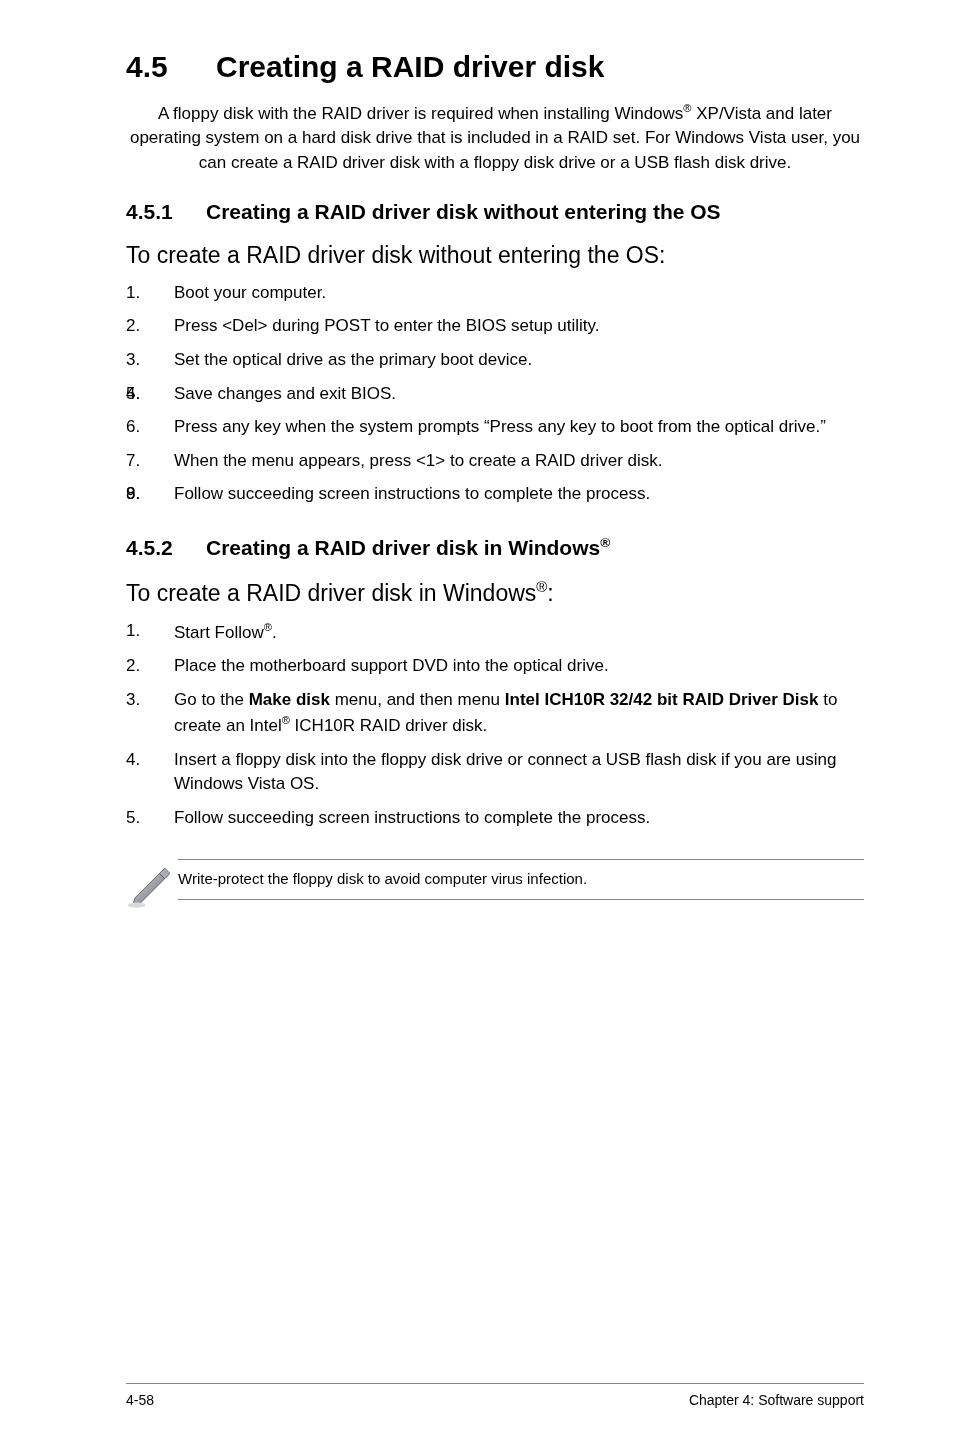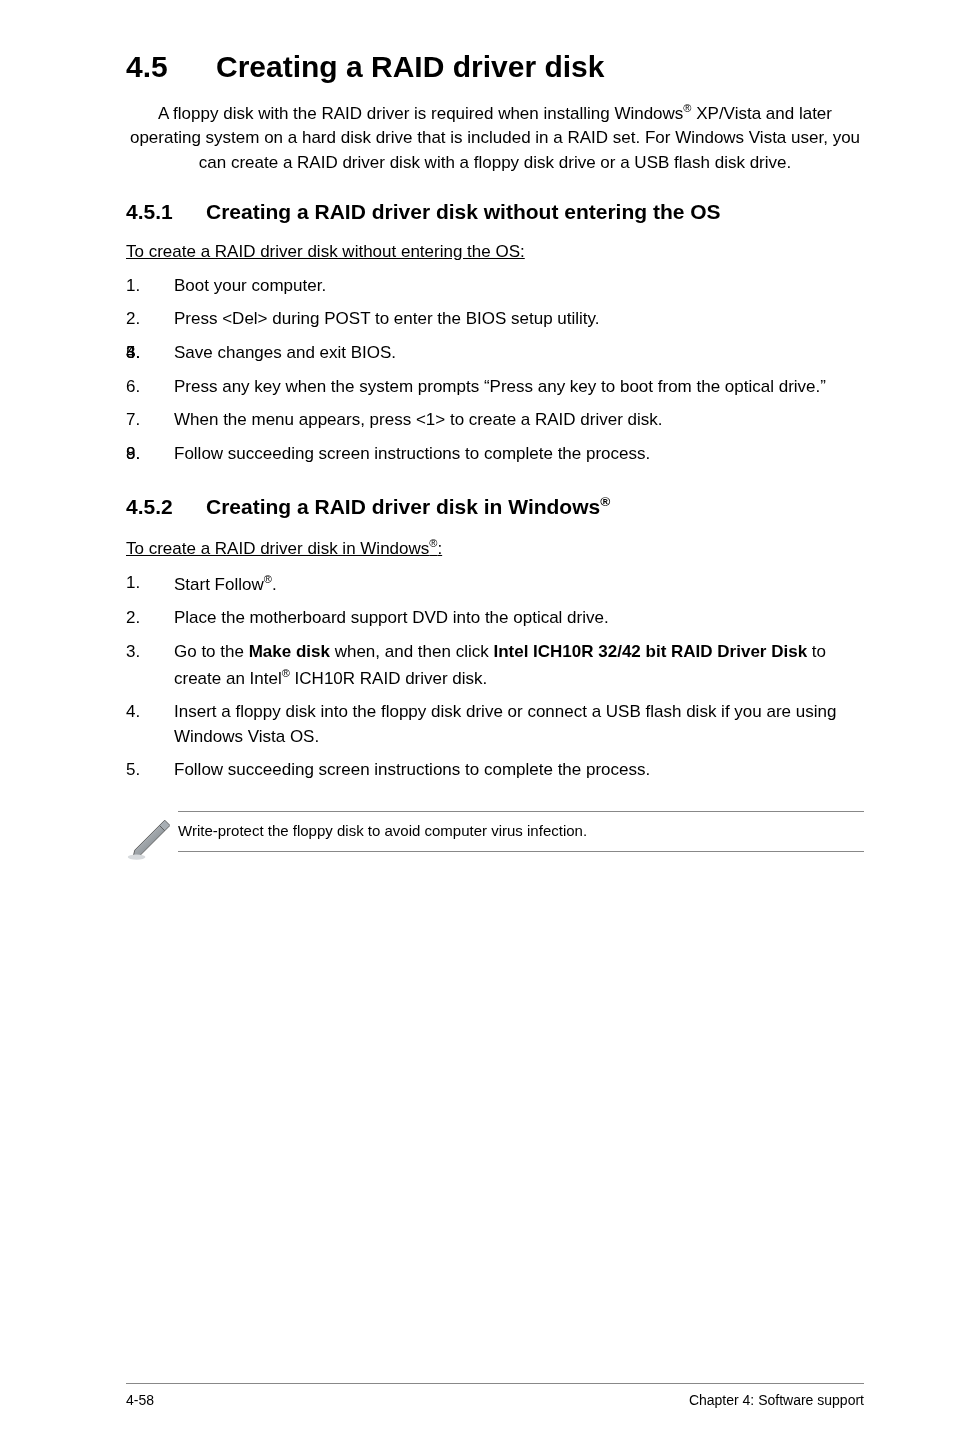--- a/index.html
+++ b/index.html
@@ -34,23 +34,22 @@
     .sub-heading {
       font-size: 21px;
       font-weight: bold;
       margin-bottom: 18px;
     }
     .sub-heading .num {
       display: inline-block;
       width: 80px;
     }
     .lead-text {
-      font-size: 17px;
+      font-size: 23px;
       margin-bottom: 12px;
-      text-decoration: underline;
     }
     .ol-list {
       list-style: none;
       margin-bottom: 28px;
     }
     .ol-list li {
       font-size: 17px;
       line-height: 1.45;
       padding-left: 48px;
       position: relative;
@@ -108,21 +107,21 @@
 
 <h2 class="sub-heading">
   <span class="num">4.5.1</span><span>Creating a RAID driver disk without entering the OS</span>
 </h2>
 
 <p class="lead-text">To create a RAID driver disk without entering the OS:</p>
 
 <ol class="ol-list">
   <li><span class="idx">1.</span><span>Boot your computer.</span></li>
   <li><span class="idx">2.</span><span>Press &lt;Del&gt; during POST to enter the BIOS setup utility.</span></li>
-  <li><span class="idx">3.</span></li>
+  <li><span class="idx">3.</span><span>Set the optical drive as the primary boot device.</span></li>
   <li><span class="idx">4.</span></li>
   <li><span class="idx">5.</span><span>Save changes and exit BIOS.</span></li>
   <li><span class="idx">6.</span><span>Press any key when the system prompts “Press any key to boot from the optical drive.”</span></li>
   <li><span class="idx">7.</span><span>When the menu appears, press &lt;1&gt; to create a RAID driver disk.</span></li>
   <li><span class="idx">8.</span></li>
   <li><span class="idx">9.</span><span>Follow succeeding screen instructions to complete the process.</span></li>
 </ol>
 
 <h2 class="sub-heading">
   <span class="num">4.5.2</span><span>Creating a RAID driver disk in Windows</span><span class="sup">®</span>
@@ -136,21 +135,21 @@
   <li>
     <span class="idx">1.</span>
     <span>Start Follow</span><span class="sup">®</span><span>.</span>
   </li>
   <li>
     <span class="idx">2.</span>
     <span>Place the motherboard support DVD into the optical drive.</span>
   </li>
   <li>
     <span class="idx">3.</span>
-    <span>Go to the </span><b>Make disk</b><span> when, and then click </span><b>Intel ICH10R 32/42 bit RAID Driver Disk</b><span> to create an Intel</span><span class="sup">®</span><span> ICH10R RAID driver disk.</span>
+    <span>Go to the </span><b>Make disk</b><span> menu, and then menu </span><b>Intel ICH10R 32/42 bit RAID Driver Disk</b><span> to create an Intel</span><span class="sup">®</span><span> ICH10R RAID driver disk.</span>
   </li>
   <li>
     <span class="idx">4.</span>
     <span>Insert a floppy disk into the floppy disk drive or connect a USB flash disk if you are using Windows Vista OS.</span>
   </li>
   <li>
     <span class="idx">5.</span>
     <span>Follow succeeding screen instructions to complete the process.</span>
   </li>
 </ol>

